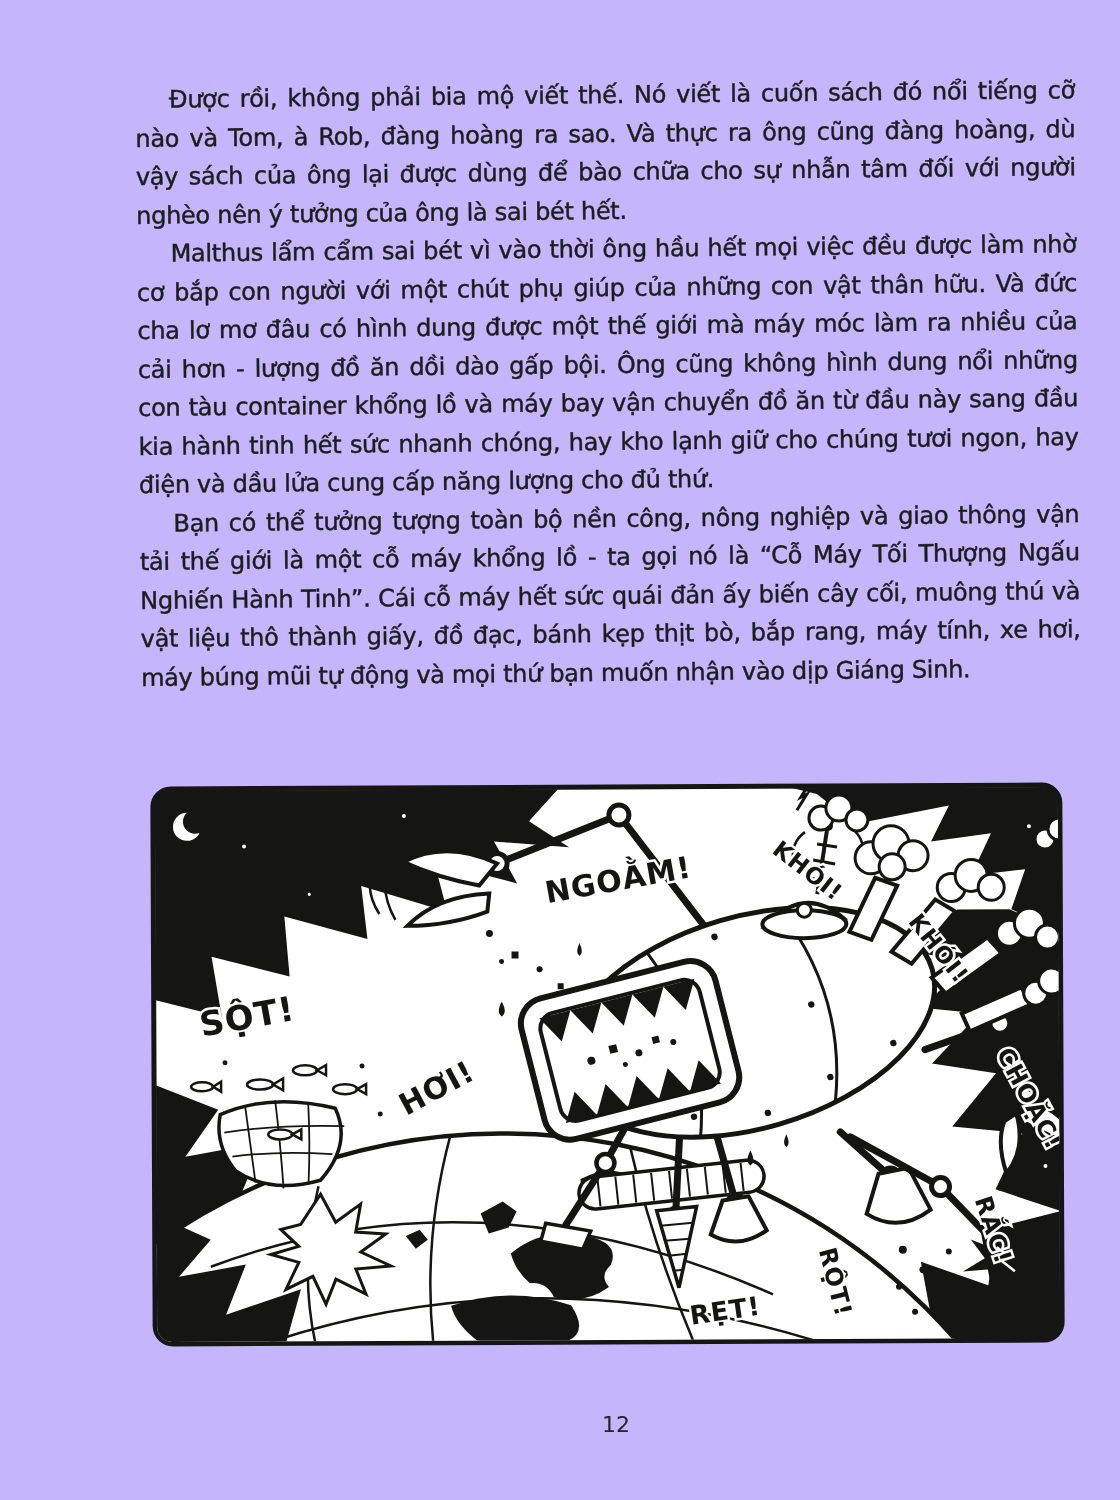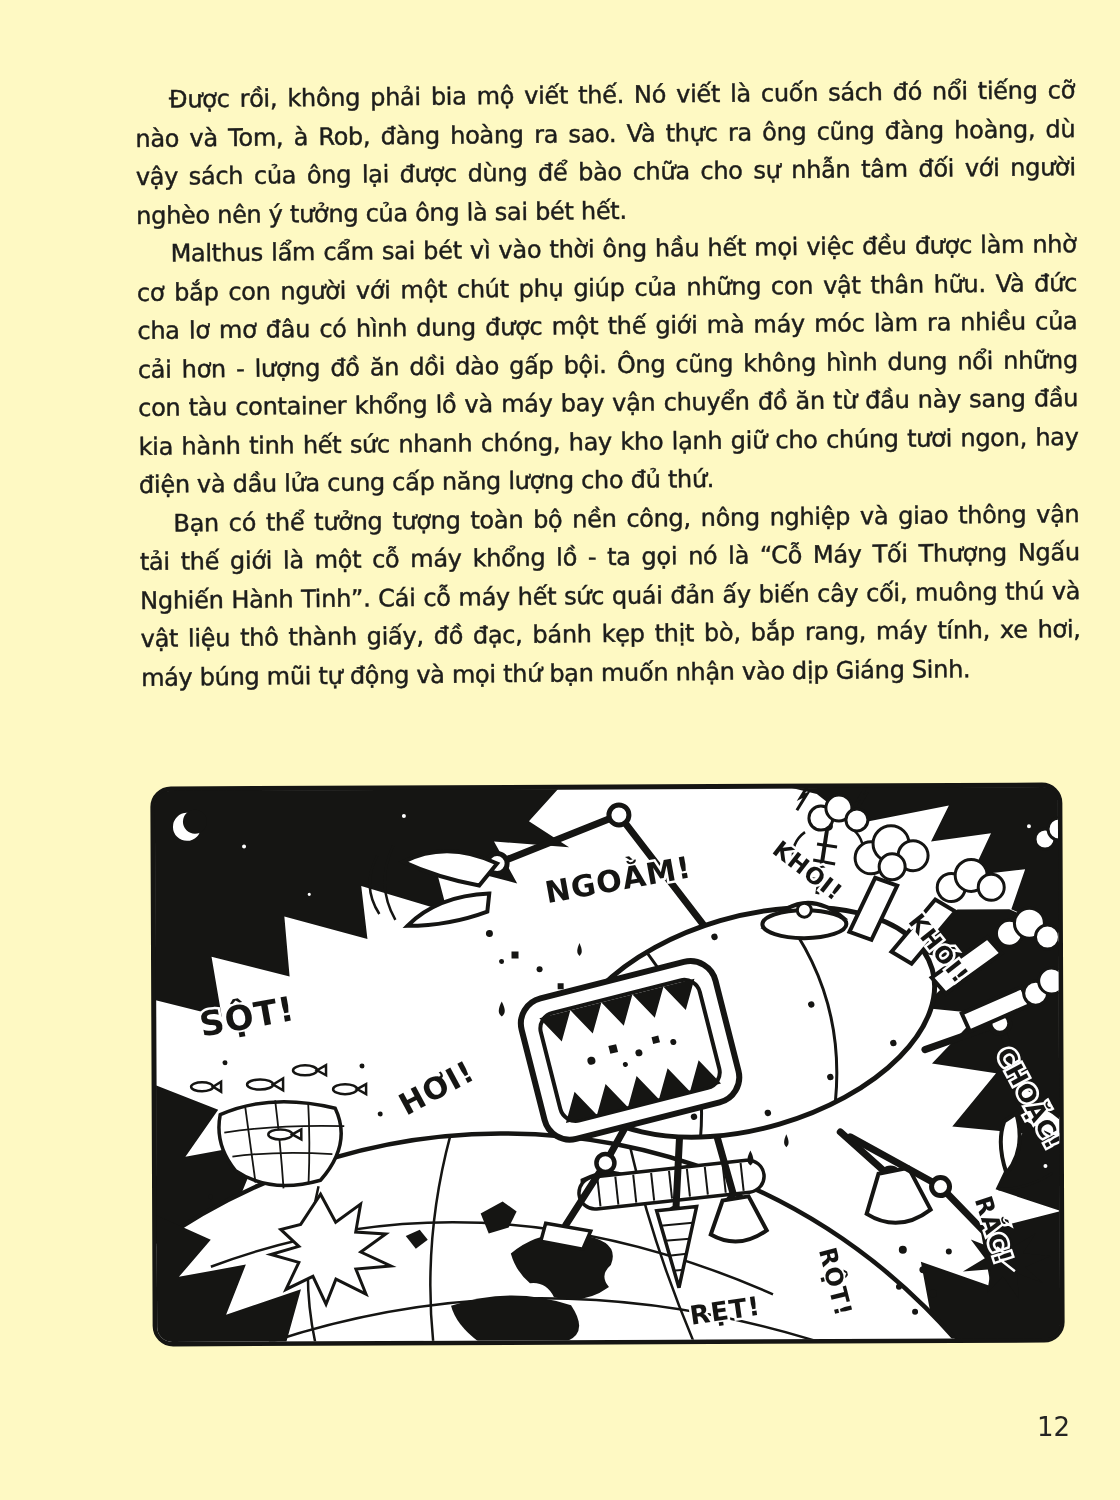--- a/index.html
+++ b/index.html
@@ -1,18 +1,18 @@
 <!DOCTYPE html>
 <html><head>
 <meta charset="utf-8">
 <style>
   html,body { margin:0; padding:0; background:#e8e8e6; }
   .page {
     position:relative; width:1120px; height:1500px; margin:0 auto;
-    background:#fef9c3; overflow:hidden; color:#1d1d1b;
+    background:#c4b5fd; overflow:hidden; color:#1d1d1b;
     font-family:"DejaVu Sans", sans-serif;
   }
   .text-block {
     position:absolute; left:138px; top:76px; width:940px;
     font-size:24px; line-height:38.5px; text-align:justify;
     letter-spacing:-0.3px; transform:rotate(-0.6deg);
     -webkit-text-stroke:0.45px #1d1d1b;
   }
   .text-block p { margin:0; text-indent:34px; }
   .illustration {
@@ -20,22 +20,22 @@
     transform:rotate(-0.25deg);
   }
   .illustration svg { display:block; }
   .sfx {
     font-family:"DejaVu Sans", sans-serif;
     font-weight:bold; fill:#151513; stroke:#ffffff; stroke-width:5px;
     paint-order:stroke; letter-spacing:1px;
   }
   .ink  { stroke:#151513; fill:none; }
   .page-number {
-    position:absolute; left:130px; top:1412px; width:940px;
-    text-align:right; font-size:26px; color:#252523;
+    position:absolute; left:146px; top:1412px; width:940px;
+    text-align:center; font-size:22px; color:#252523;
   }
 </style>
 </head>
 <body>
 
 <div class="page">
 
   <div class="text-block">
     <p>Được rồi, không phải bia mộ viết thế. Nó viết là cuốn sách đó nổi tiếng cỡ nào và Tom, à Rob, đàng hoàng ra sao. Và thực ra ông cũng đàng hoàng, dù vậy sách của ông lại được dùng để bào chữa cho sự nhẫn tâm đối với người nghèo nên ý tưởng của ông là sai bét hết.</p>
     <p>Malthus lẩm cẩm sai bét vì vào thời ông hầu hết mọi việc đều được làm nhờ cơ bắp con người với một chút phụ giúp của những con vật thân hữu. Và đức cha lơ mơ đâu có hình dung được một thế giới mà máy móc làm ra nhiều của cải hơn - lượng đồ ăn dồi dào gấp bội. Ông cũng không hình dung nổi những con tàu container khổng lồ và máy bay vận chuyển đồ ăn từ đầu này sang đầu kia hành tinh hết sức nhanh chóng, hay kho lạnh giữ cho chúng tươi ngon, hay điện và dầu lửa cung cấp năng lượng cho đủ thứ.</p>

